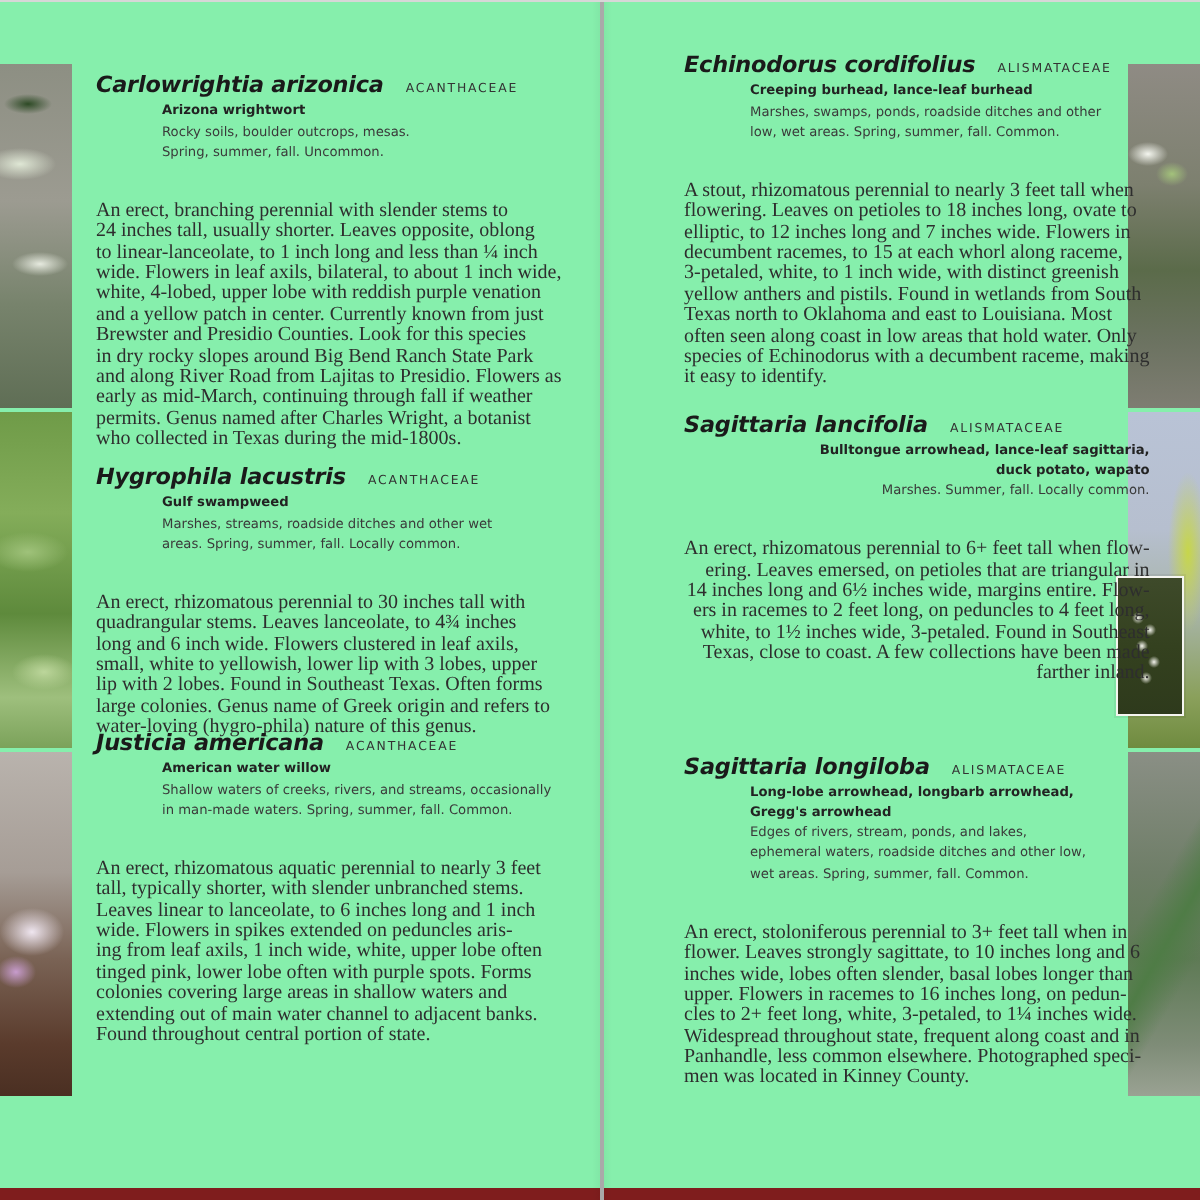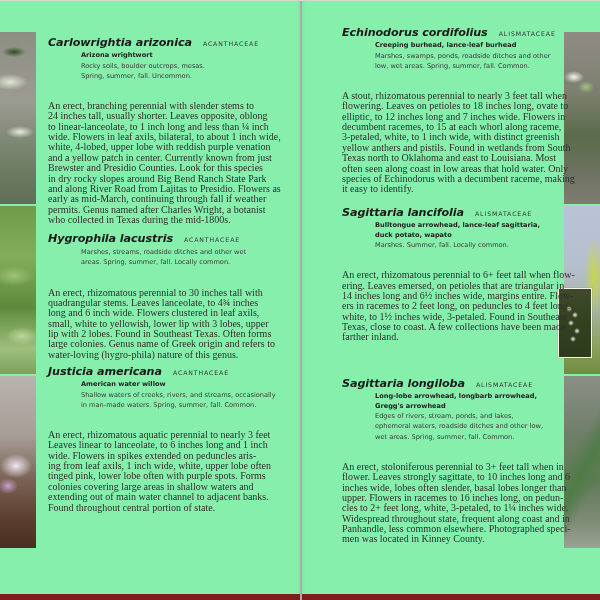--- a/index.html
+++ b/index.html
@@ -53,21 +53,21 @@
     .common { font-size: 6.6px; font-weight: bold; line-height: 9.5px; color: #222; margin-left: 24px; }
     .habitat { font-size: 6.6px; line-height: 10.3px; margin-left: 24px; }
     .desc { margin-top: 20px; font-family: "Liberation Serif", serif; font-size: 10px;
       line-height: 10.35px; color: #2e2e2e; }
     .desc .line { display: block; white-space: nowrap; }
 
     .e1 { left: 48px;  top: 35px; }
     .e2 { left: 48px;  top: 231px; }
     .e3 { left: 48px;  top: 364px; }
     .e4 { left: 342px; top: 25px; }
-    .e5 { left: 342px; top: 205px; }
+    .e5 { left: 342px; top: 205px; text-align: right; }
     .e6 { left: 342px; top: 376px; }
   </style>
 </head>
 <body>
 
 <div class="spread">
   <div class="gutter-shade"></div>
   <div class="gutter"></div>
 
   <div class="photo l1"></div>
@@ -104,20 +104,21 @@
       <span class="line">who collected in Texas during the mid-1800s.</span>
     </div>
   </div>
 
   <div class="entry e2">
     <div class="entry-head">
       <span class="sci-name">Hygrophila lacustris</span>
       <span class="family">ACANTHACEAE</span>
     </div>
     <div class="meta">
+      <div class="common">Gulf swampweed</div>
       <div class="habitat">Marshes, streams, roadside ditches and other wet</div>
       <div class="habitat">areas. Spring, summer, fall. Locally common.</div>
     </div>
     <div class="desc">
       <span class="line">An erect, rhizomatous perennial to 30 inches tall with</span>
       <span class="line">quadrangular stems. Leaves lanceolate, to 4¾ inches</span>
       <span class="line">long and 6 inch wide. Flowers clustered in leaf axils,</span>
       <span class="line">small, white to yellowish, lower lip with 3 lobes, upper</span>
       <span class="line">lip with 2 lobes. Found in Southeast Texas. Often forms</span>
       <span class="line">large colonies. Genus name of Greek origin and refers to</span>
@@ -130,20 +131,21 @@
       <span class="sci-name">Justicia americana</span>
       <span class="family">ACANTHACEAE</span>
     </div>
     <div class="meta">
       <div class="common">American water willow</div>
       <div class="habitat">Shallow waters of creeks, rivers, and streams, occasionally</div>
       <div class="habitat">in man-made waters. Spring, summer, fall. Common.</div>
     </div>
     <div class="desc">
       <span class="line">An erect, rhizomatous aquatic perennial to nearly 3 feet</span>
+      <span class="line">tall, typically shorter, with slender unbranched stems.</span>
       <span class="line">Leaves linear to lanceolate, to 6 inches long and 1 inch</span>
       <span class="line">wide. Flowers in spikes extended on peduncles aris-</span>
       <span class="line">ing from leaf axils, 1 inch wide, white, upper lobe often</span>
       <span class="line">tinged pink, lower lobe often with purple spots. Forms</span>
       <span class="line">colonies covering large areas in shallow waters and</span>
       <span class="line">extending out of main water channel to adjacent banks.</span>
       <span class="line">Found throughout central portion of state.</span>
     </div>
   </div>
 

